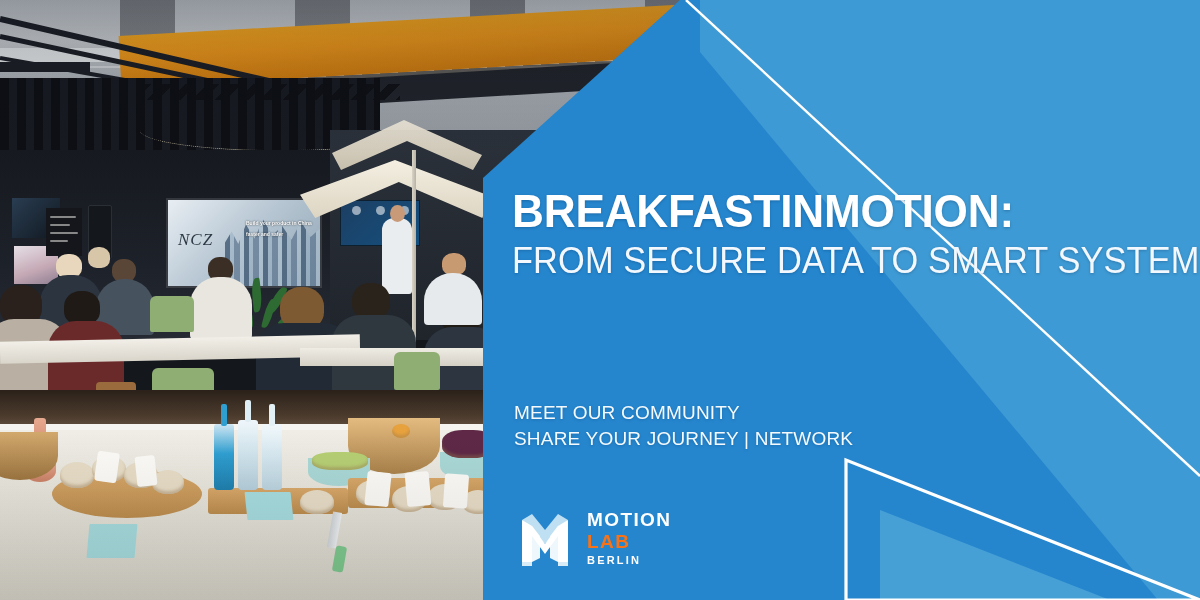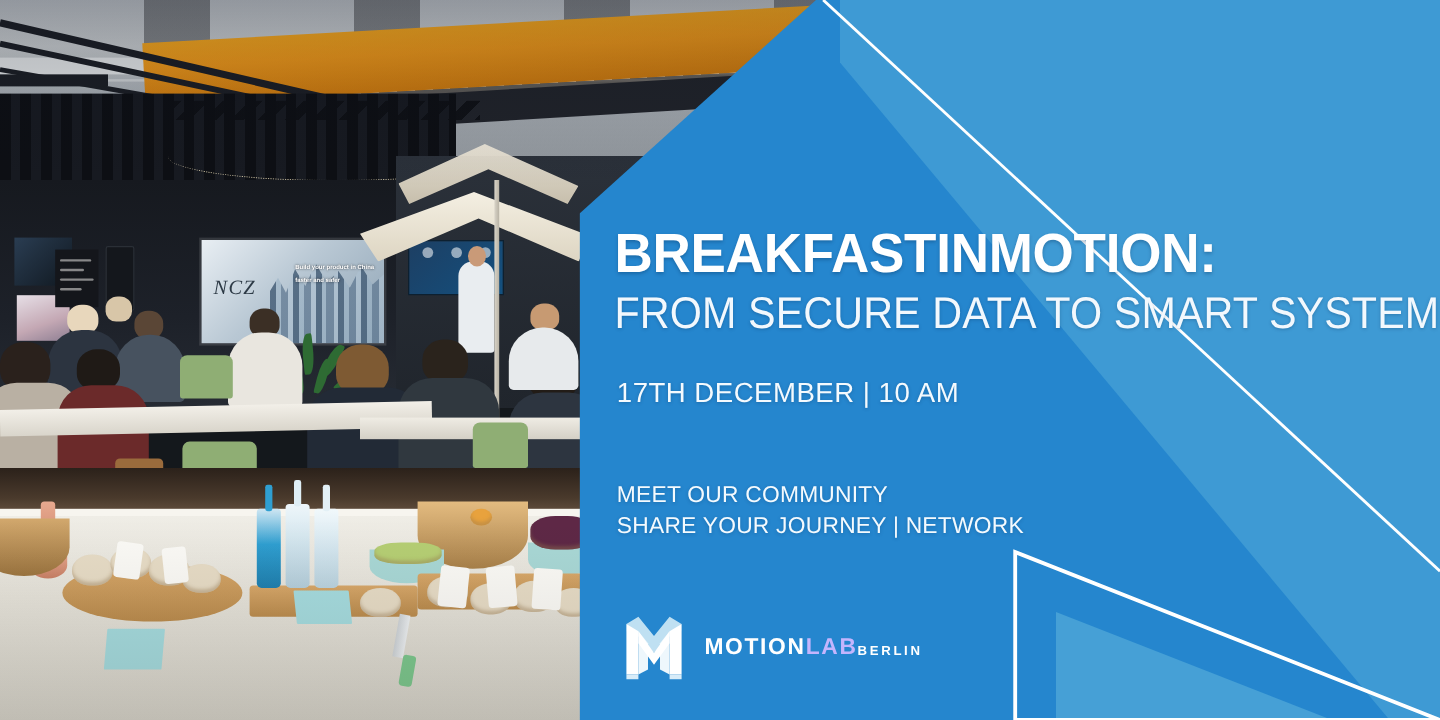--- a/index.html
+++ b/index.html
@@ -391,31 +391,30 @@
   .logo {
     position: absolute;
     left: 2px; top: 508px;
     display: flex;
     align-items: center;
     gap: 11px;
   }
   .logo-mark { width: 62px; height: 60px; display: block; }
   .logo-text {
     display: flex;
-    flex-direction: row;
+    flex-direction: column;
     justify-content: center;
     line-height: 1;
-    align-items: flex-end;
   }
   .logo-motion {
     font-size: 19px; font-weight: bold; color: #ffffff;
     letter-spacing: 1.4px;
   }
   .logo-lab {
-    font-size: 19px; font-weight: bold; color: #c4b5fd;
+    font-size: 19px; font-weight: bold; color: #f97316;
     letter-spacing: 1.4px; margin-top: 3px;
   }
   .logo-berlin {
     font-size: 11px; font-weight: bold; color: #ffffff;
     letter-spacing: 2.2px; margin-top: 4px;
   }
 </style>
 </head>
 <body>
 
@@ -599,21 +598,20 @@
   <svg class="tri-outline" viewBox="0 0 357 143">
     <path d="M 3 3 L 3 143 L 357 143 Z" fill="none" stroke="#ffffff" stroke-width="3.2"></path>
   </svg>
 
   <div class="content">
 
     <div class="title">BREAKFASTINMOTION:</div>
 
     <div class="subtitle">FROM SECURE DATA TO SMART SYSTEMS</div>
 
-    <div class="datetime">17TH DECEMBER | 10 AM</div>
 
     <div class="taglines">
       <div class="tag-line">MEET OUR COMMUNITY</div>
       <div class="tag-line">SHARE YOUR JOURNEY | NETWORK</div>
     </div>
 
     <div class="logo">
       <svg class="logo-mark" viewBox="0 0 62 60">
 
         <polygon points="8,12 18,6 31,22 44,6 54,12 31,36" fill="#bfe0f2"></polygon>

